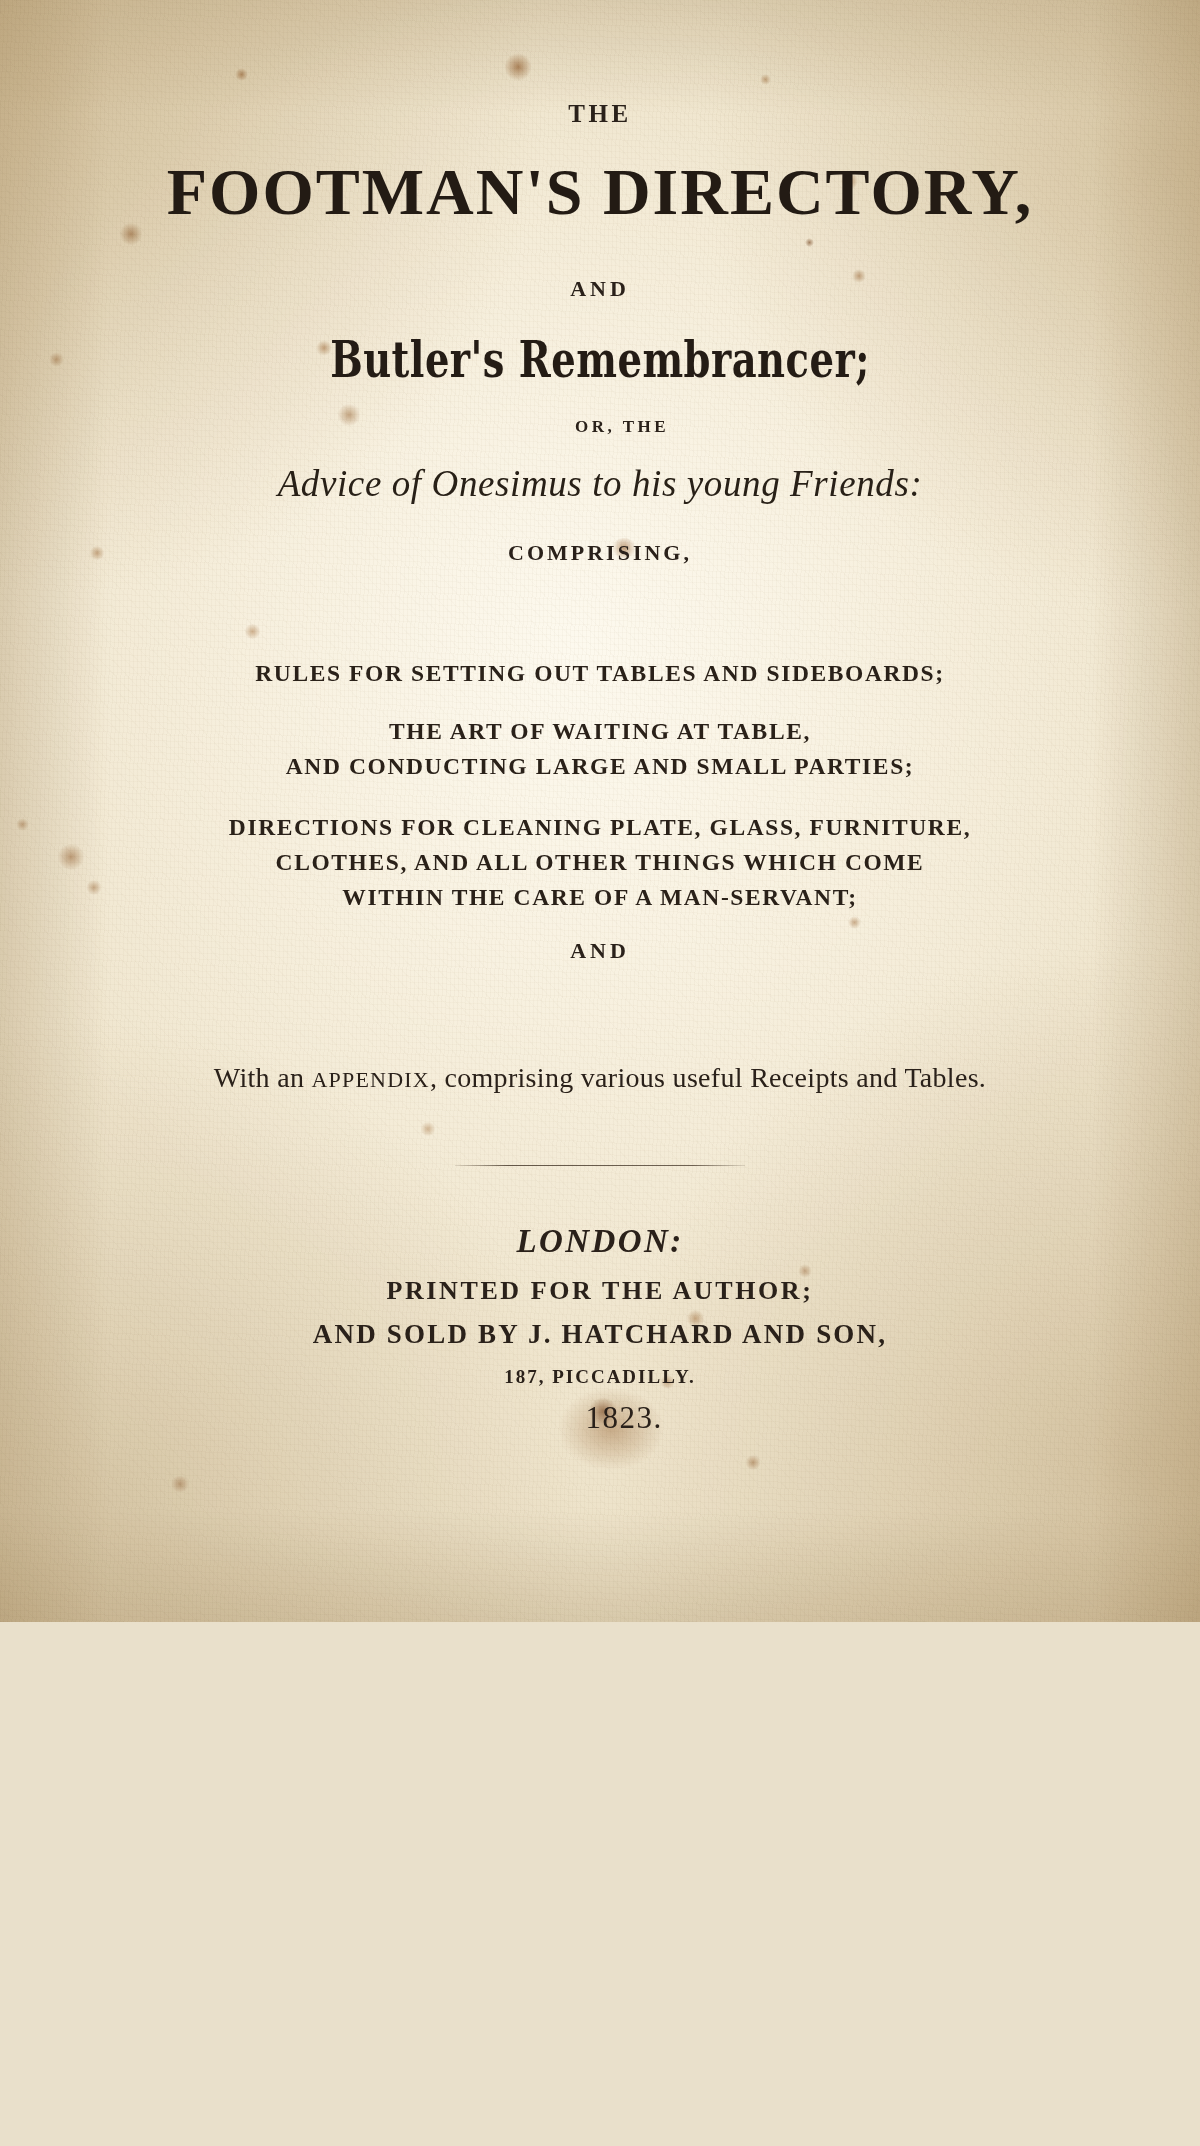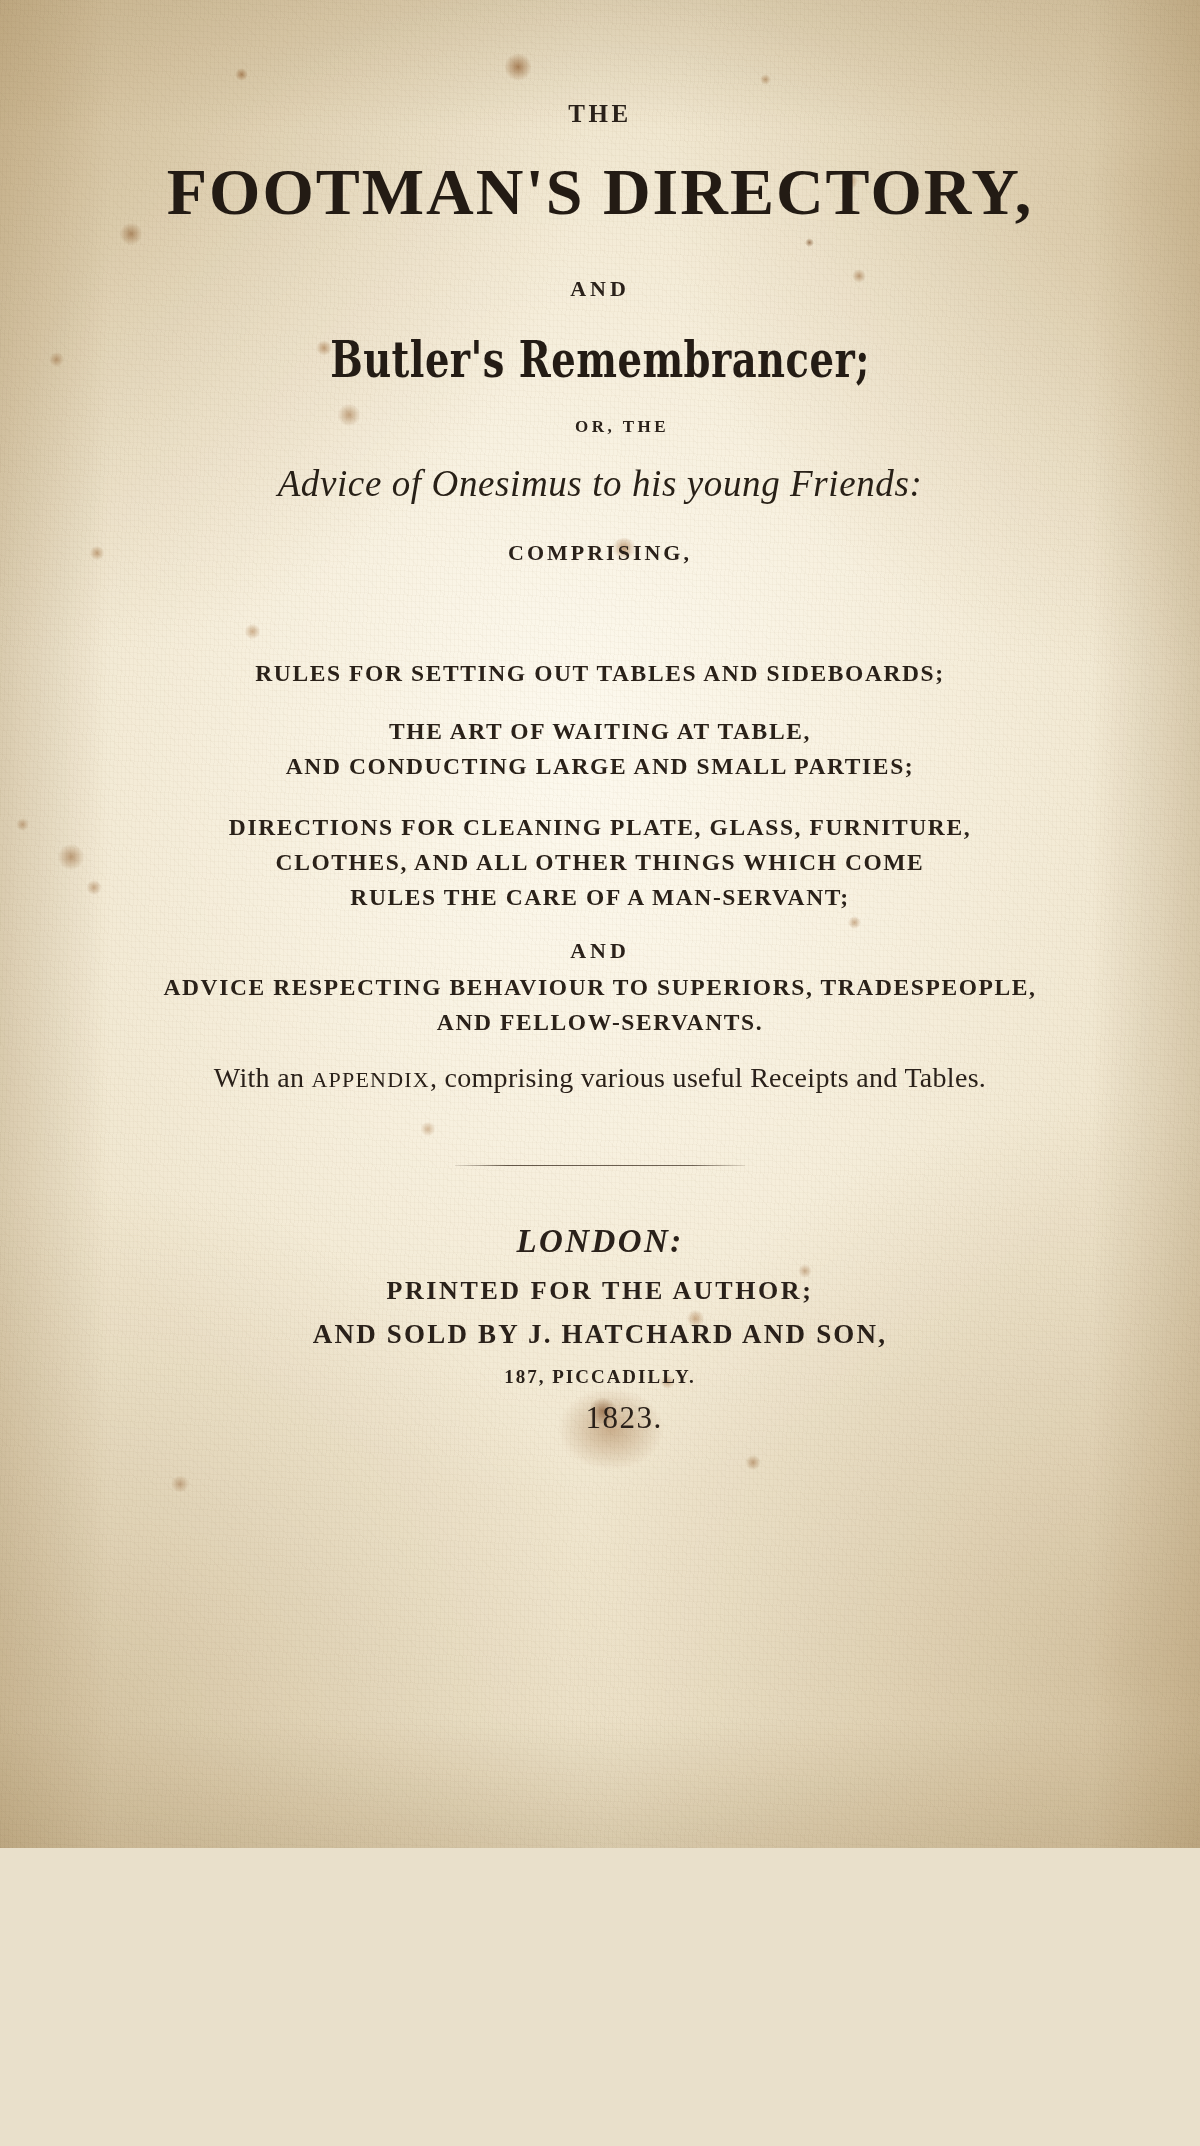--- a/index.html
+++ b/index.html
@@ -14,21 +14,21 @@
   body {
     background:#e9e0cb;
     font-family:"Liberation Serif", serif;
     color:#2b2218;
   }
 
   
   #page {
     position:relative;
     width:1200px;
-    height:1848px;
+    height:1622px;
     background:
       radial-gradient(ellipse 70% 55% at 48% 40%,  rgba(255,252,243,0.85) 0%, rgba(255,250,238,0.35) 45%, rgba(238,226,200,0.0) 75%),
       radial-gradient(ellipse 120% 90% at 50% 50%, #f4ecd8 0%, #efe5cd 42%, #e7dbbe 72%, #ddceae 92%, #cdbc99 100%);
     overflow:hidden;
   }
 
   
   #grain {
     position:absolute; inset:0;
     background-image:
@@ -222,29 +222,25 @@
     </div>
 
     <div class="blk g3">
       <div class="row">THE ART OF WAITING AT TABLE,</div>
       <div class="row">AND CONDUCTING LARGE AND SMALL PARTIES;</div>
     </div>
 
     <div class="blk g4">
       <div class="row">DIRECTIONS FOR CLEANING PLATE, GLASS, FURNITURE,</div>
       <div class="row">CLOTHES, AND ALL OTHER THINGS WHICH COME</div>
-      <div class="row">RULES THE CARE OF A MAN-SERVANT;</div>
+      <div class="row">WITHIN THE CARE OF A MAN-SERVANT;</div>
     </div>
 
     <div class="ln caps t-and2">AND</div>
 
-    <div class="blk g6">
-      <div class="row">ADVICE RESPECTING BEHAVIOUR TO SUPERIORS, TRADESPEOPLE,</div>
-      <div class="row">AND FELLOW-SERVANTS.</div>
-    </div>
 
     <div class="ln t-appendix">
       <span>With an </span><span class="sc">APPENDIX</span><span>, comprising various useful Receipts and Tables.</span>
     </div>
 
     <div id="rule"></div>
 
     <div class="ln t-london">LONDON:</div>
     <div class="ln caps t-printed">PRINTED FOR THE AUTHOR;</div>
     <div class="ln caps t-sold">AND SOLD BY J. HATCHARD AND SON,</div>

